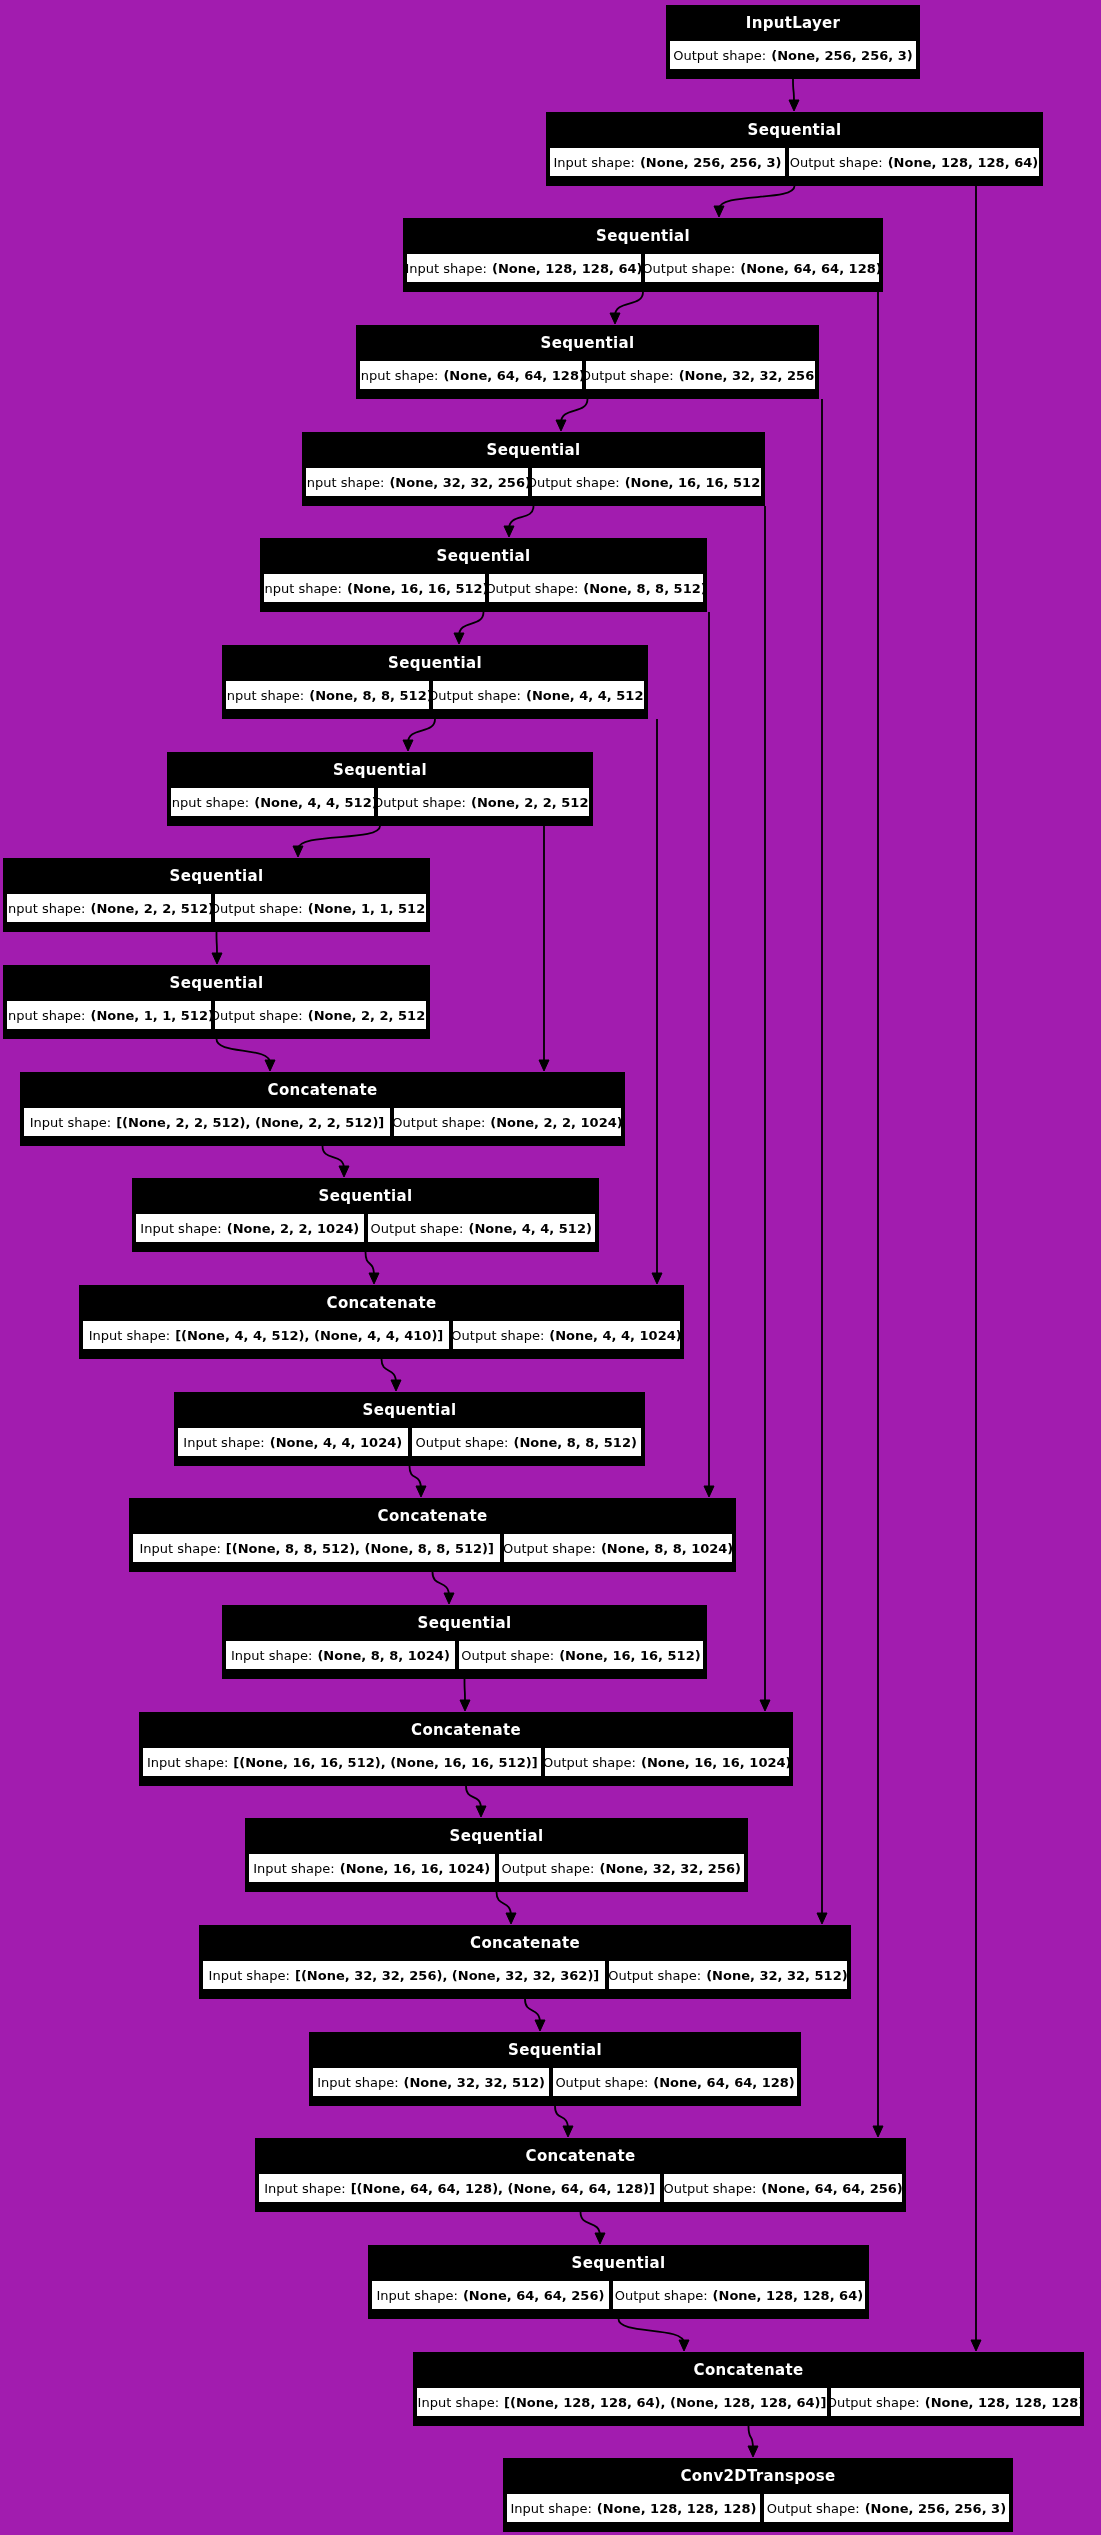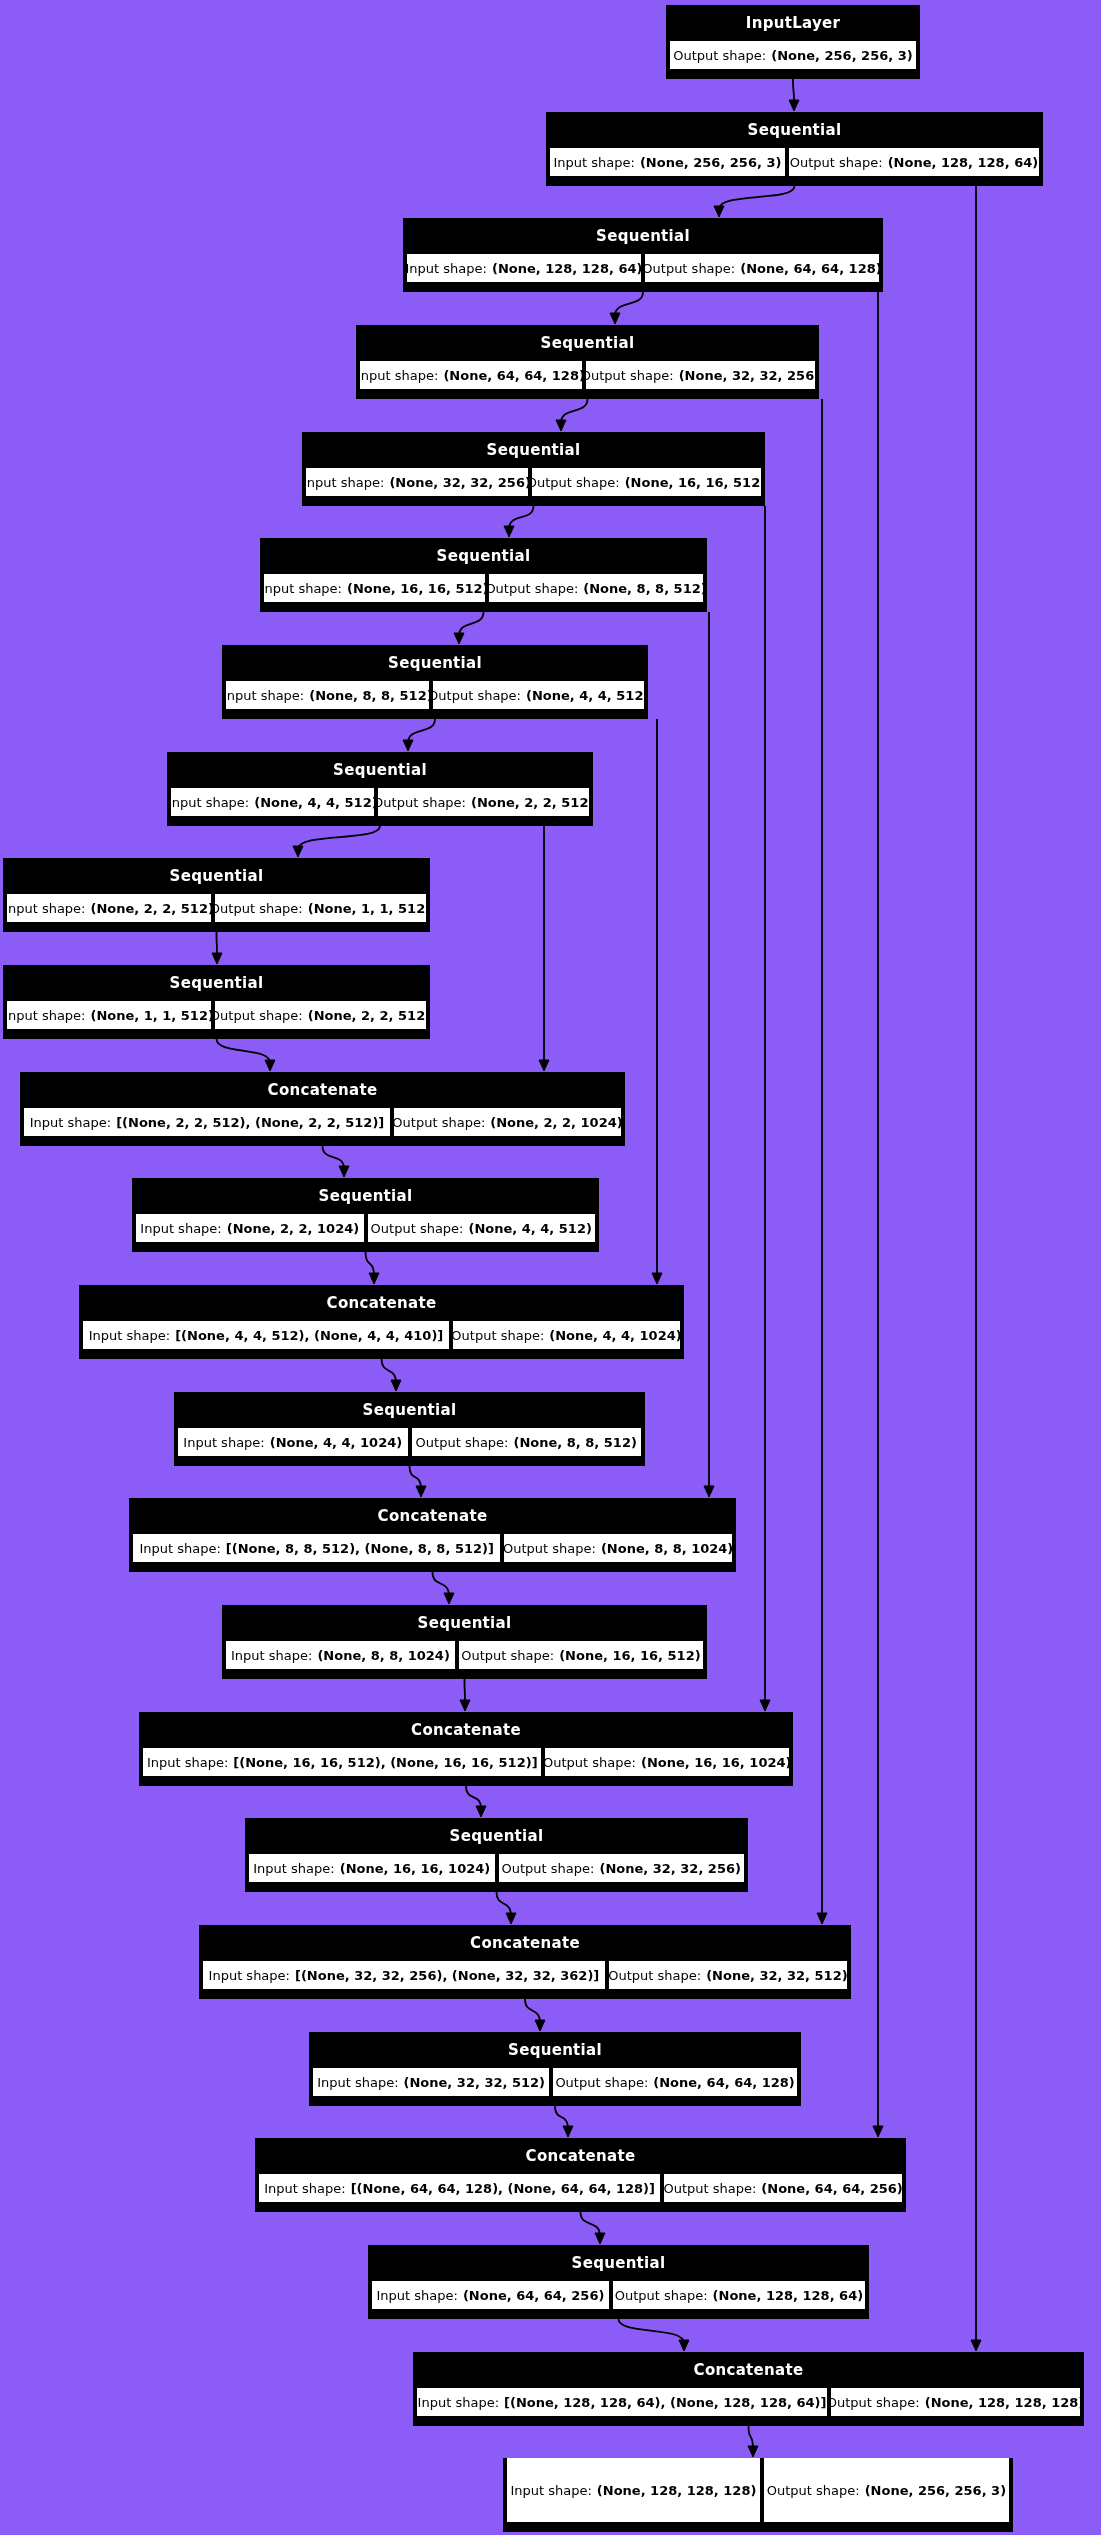--- a/index.html
+++ b/index.html
@@ -1,20 +1,20 @@
 <!DOCTYPE html>
 <html><head>
 <meta charset="utf-8">
 <style>
   html, body { margin: 0; padding: 0; background: #ffffff; }
   #canvas {
     position: relative;
     width: 1101px;
     height: 2535px;
-    background: #8b5cf6;
+    background: #a21caf;
     font-family: "DejaVu Sans", "Liberation Sans", sans-serif;
     overflow: hidden;
     text-decoration: underline;
   }
   #edges-svg {
     position: absolute;
     left: 0; top: 0;
     width: 1101px; height: 2535px;
     z-index: 1;
   }
@@ -416,20 +416,21 @@
         <span class="prefix">Input shape:</span>
         <span class="shape">[(None, 128, 128, 64), (None, 128, 128, 64)]</span>
       </div>
       <div class="cell cell-output" style="flex-grow: 34; flex-basis: 0px;">
         <span class="prefix">Output shape:</span>
         <span class="shape">(None, 128, 128, 128)</span>
       </div>
     </div>
   </div>
     <div class="node" style="left: 503px; top: 2458px; width: 510px;">
+    <div class="node-title">Conv2DTranspose</div>
     <div class="node-cells">
       <div class="cell cell-input" style="flex-grow: 33; flex-basis: 0px;">
         <span class="prefix">Input shape:</span>
         <span class="shape">(None, 128, 128, 128)</span>
       </div>
       <div class="cell cell-output" style="flex-grow: 32; flex-basis: 0px;">
         <span class="prefix">Output shape:</span>
         <span class="shape">(None, 256, 256, 3)</span>
       </div>
     </div>

